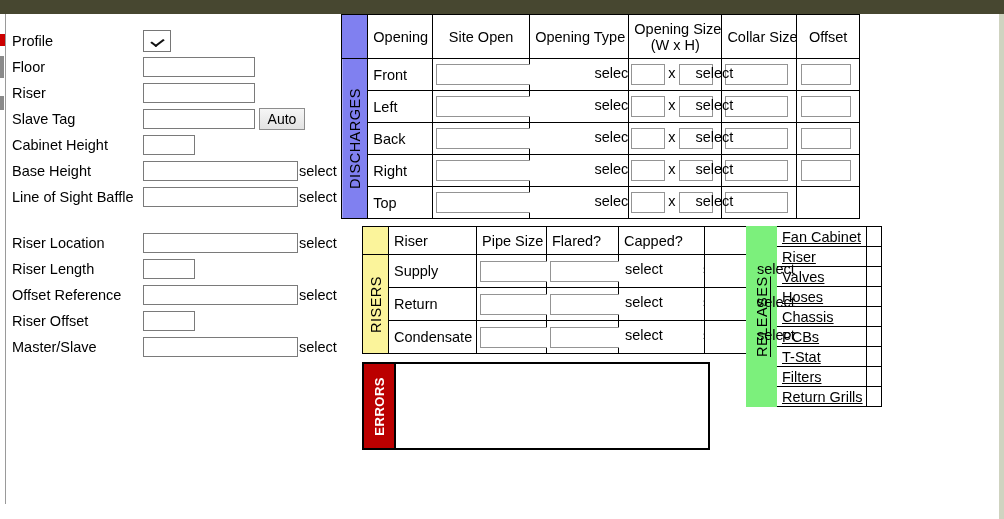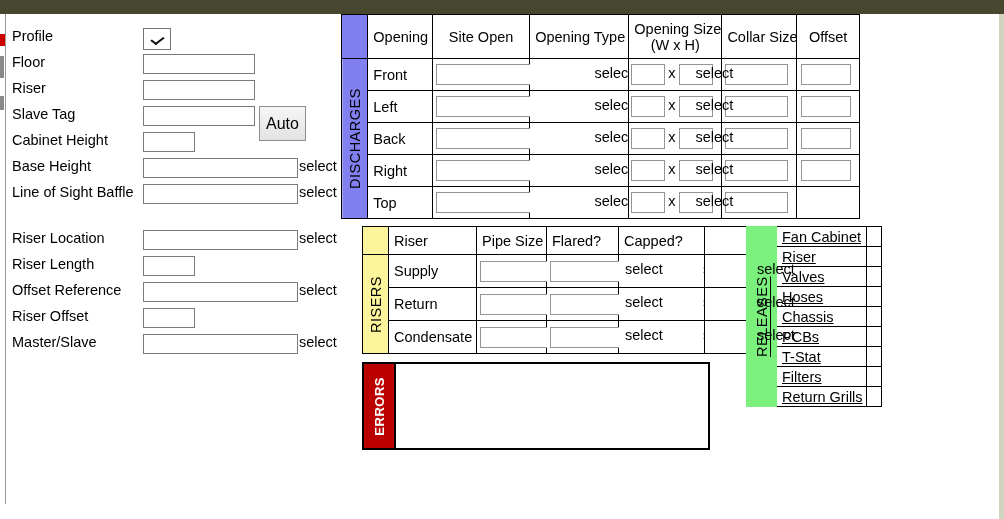--- a/index.html
+++ b/index.html
@@ -49,21 +49,21 @@
     position: absolute; left: 0px; top: 96px;
     width: 4px; height: 14px; background: #8a8a8a;
   }
 
   
   .form-panel {
     position: absolute; left: 12px; top: 28px;
     width: 345px;
   }
   .frow {
-    display: flex; align-items: flex-start;
+    display: flex; align-items: center;
     height: 26px;
   }
   .flabel {
     font-size: 14.5px; color: #000;
     width: 131px; flex: 0 0 131px;
     white-space: nowrap;
   }
   .finput {
     height: 20px;
     border: 1px solid #7a7a7a;
@@ -88,25 +88,25 @@
     cursor: pointer;
   }
   .dd::after {
     content: "";
     position: absolute; left: 8px; top: 7px;
     width: 9px; height: 5px;
     border-left: 2px solid #111; border-bottom: 2px solid #111;
     transform: rotate(-45deg) skew(8deg,8deg);
   }
   .autobtn {
-    height: 35px; min-width: 46px;
+    height: 22px; min-width: 46px;
     margin-left: 4px;
     border: 1px solid #8d8d8d;
     background: linear-gradient(#f6f6f6,#e2e2e2);
-    font-size: 16px; color: #000;
+    font-size: 14px; color: #000;
     font-family: "Liberation Sans", sans-serif;
     cursor: pointer;
   }
   .gap { height: 20px; }
 
   
   .gtable {
     position: absolute;
     border-collapse: collapse;
     background: #fff;

